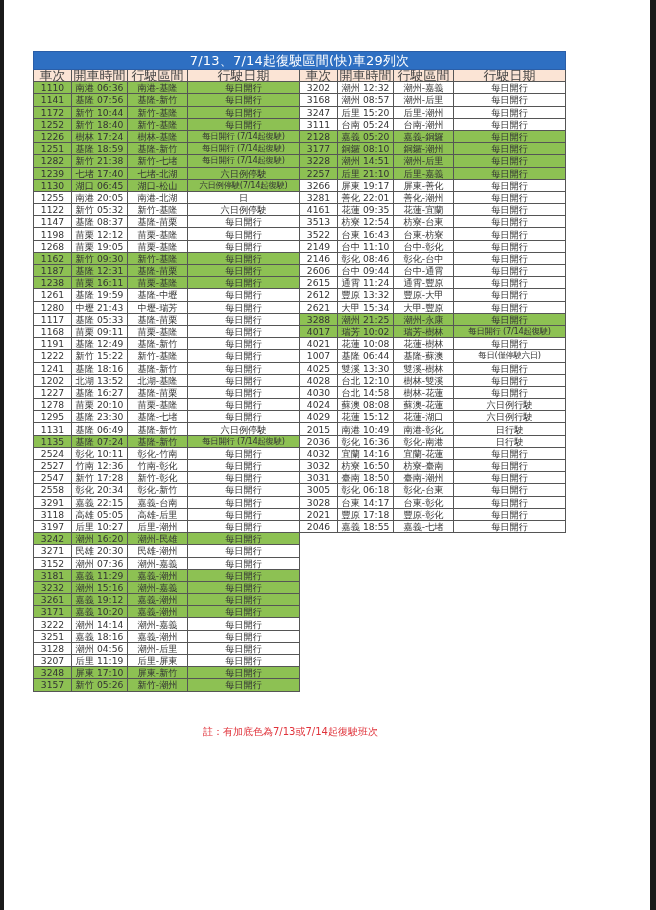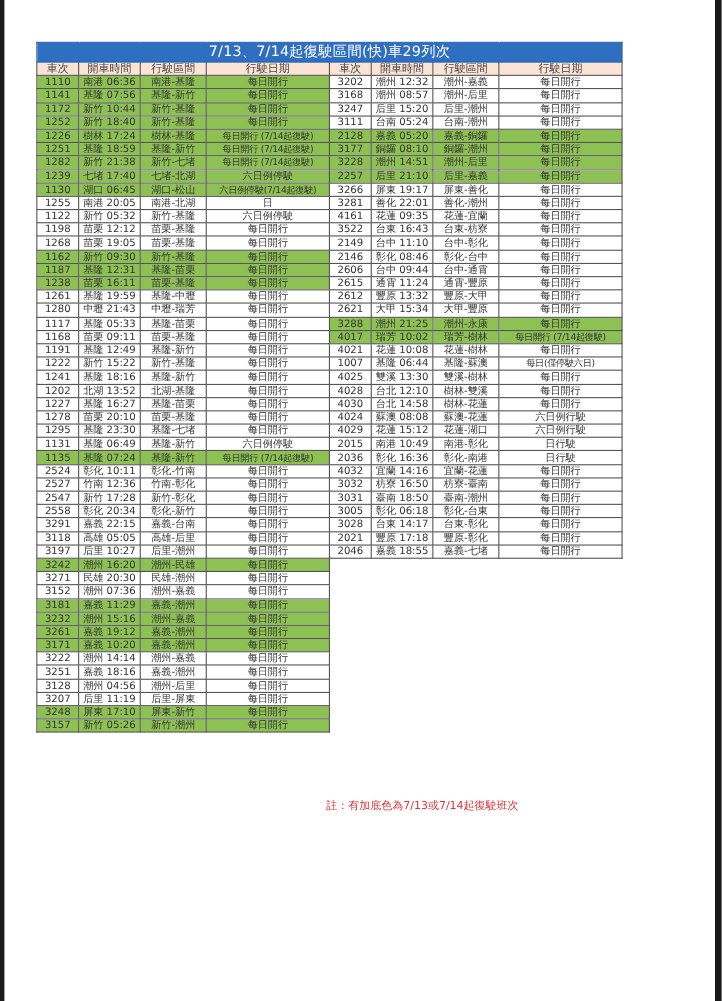--- a/index.html
+++ b/index.html
@@ -4,38 +4,38 @@
 <style>
   html, body { margin:0; padding:0; }
   body {
     width:656px; height:910px; background:#1a1a1a; position:relative; overflow:hidden;
     font-family: "DejaVu Sans", "Liberation Sans", sans-serif;
   }
   .page {
     position:absolute; left:4px; top:0; width:646px; height:910px; background:#ffffff;
   }
   .sched {
-    position:absolute; left:29px; top:38px; width:532px;
+    position:absolute; left:29px; top:51px; width:532px;
     border-collapse:collapse; table-layout:fixed;
     font-size:9.2px; color:#333;
   }
   .sched td, .sched th {
     border:1px solid #555; padding:0; height:11.2px; line-height:11px;
     text-align:center; white-space:nowrap; overflow:hidden; font-weight:normal;
   }
   .sched .title-cell {
     background:#2e6fc2; color:#fff; font-size:13px; height:17px; line-height:17px;
     border:1px solid #2a5ea8; letter-spacing:0.2px;
   }
-  .sched .head th { background:#fbe4d5; color:#444; font-size:10px;margin-left:34px; }
+  .sched .head th { background:#fbe4d5; color:#444; font-size:13px;margin-left:34px; }
   .sched td.g { background:#8dc153; }
   .sched td.e { border:none; background:transparent; }
   .sched td.sm { font-size:8.4px; letter-spacing:-0.3px; }
   .note {
-    position:absolute; left:199px; top:725px; width:362px; text-align:center;
+    position:absolute; left:199px; top:725px; width:362px; 
     color:#e0323a; font-size:10px;
   }
 </style>
 </head>
 <body>
 
 <div class="page">
   <table class="sched">
     <colgroup>
       <col style="width:38px">
@@ -167,20 +167,30 @@
           <td>1122</td>
           <td>新竹 05:32</td>
           <td>新竹-基隆</td>
           <td>六日例停駛</td>
           <td>4161</td>
           <td>花蓮 09:35</td>
           <td>花蓮-宜蘭</td>
           <td>每日開行</td>
         </tr>
         <tr>
+          <td>1147</td>
+          <td>基隆 08:37</td>
+          <td>基隆-苗栗</td>
+          <td>每日開行</td>
+          <td>3513</td>
+          <td>枋寮 12:54</td>
+          <td>枋寮-台東</td>
+          <td>每日開行</td>
+        </tr>
+        <tr>
           <td>1198</td>
           <td>苗栗 12:12</td>
           <td>苗栗-基隆</td>
           <td>每日開行</td>
           <td>3522</td>
           <td>台東 16:43</td>
           <td>台東-枋寮</td>
           <td>每日開行</td>
         </tr>
         <tr>

